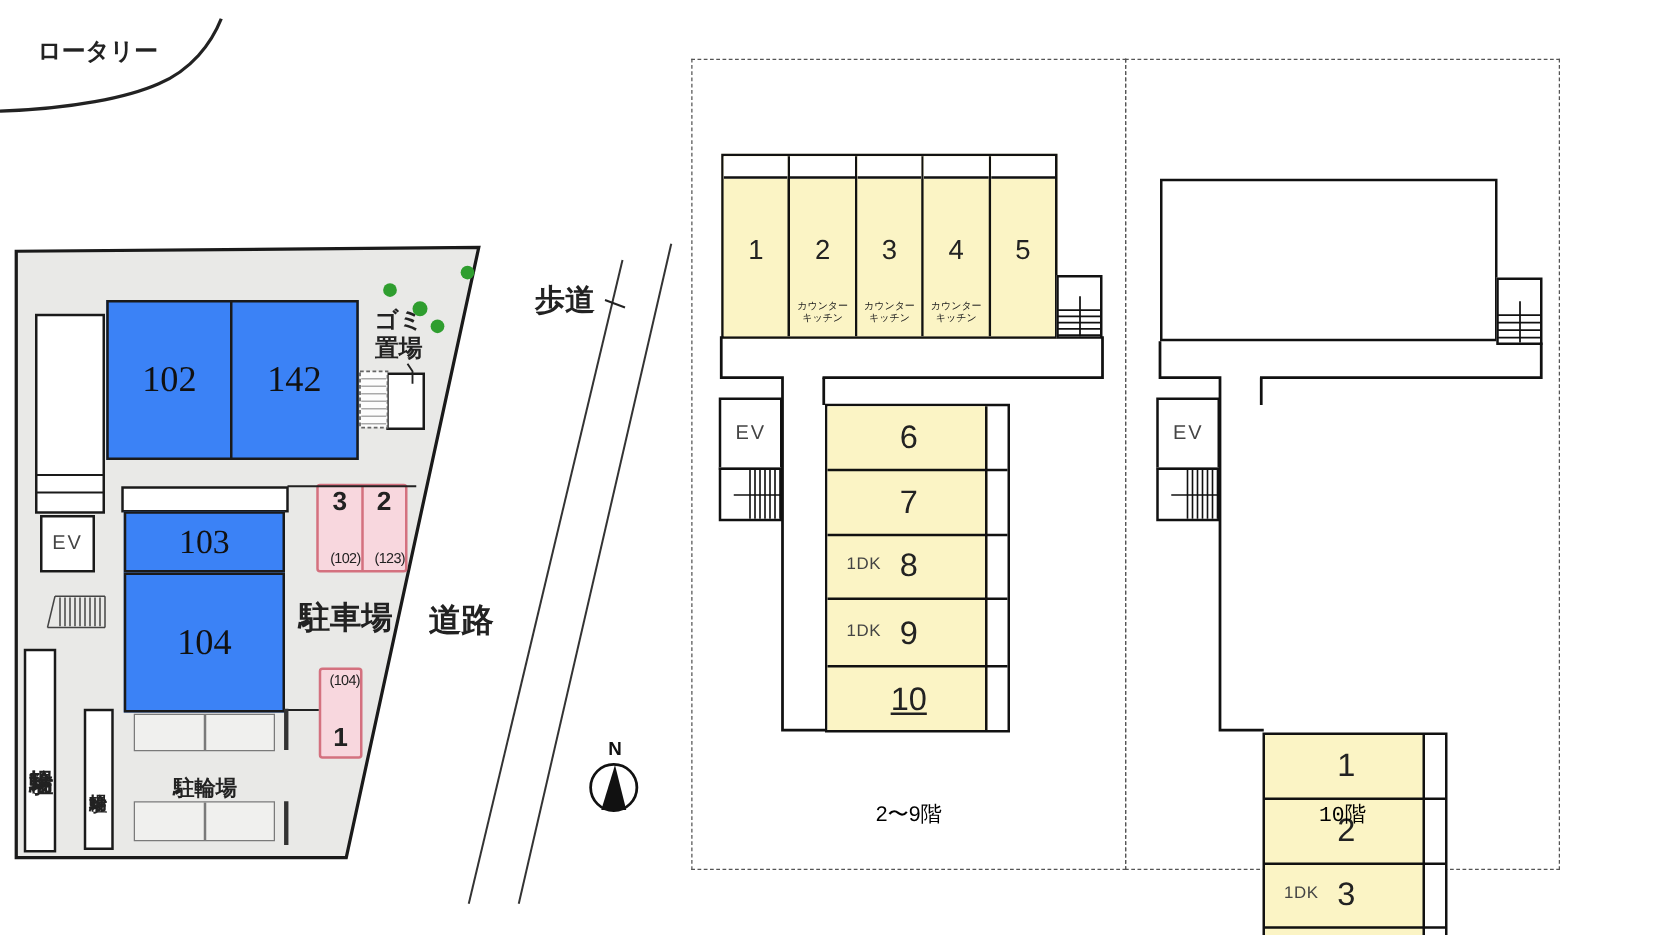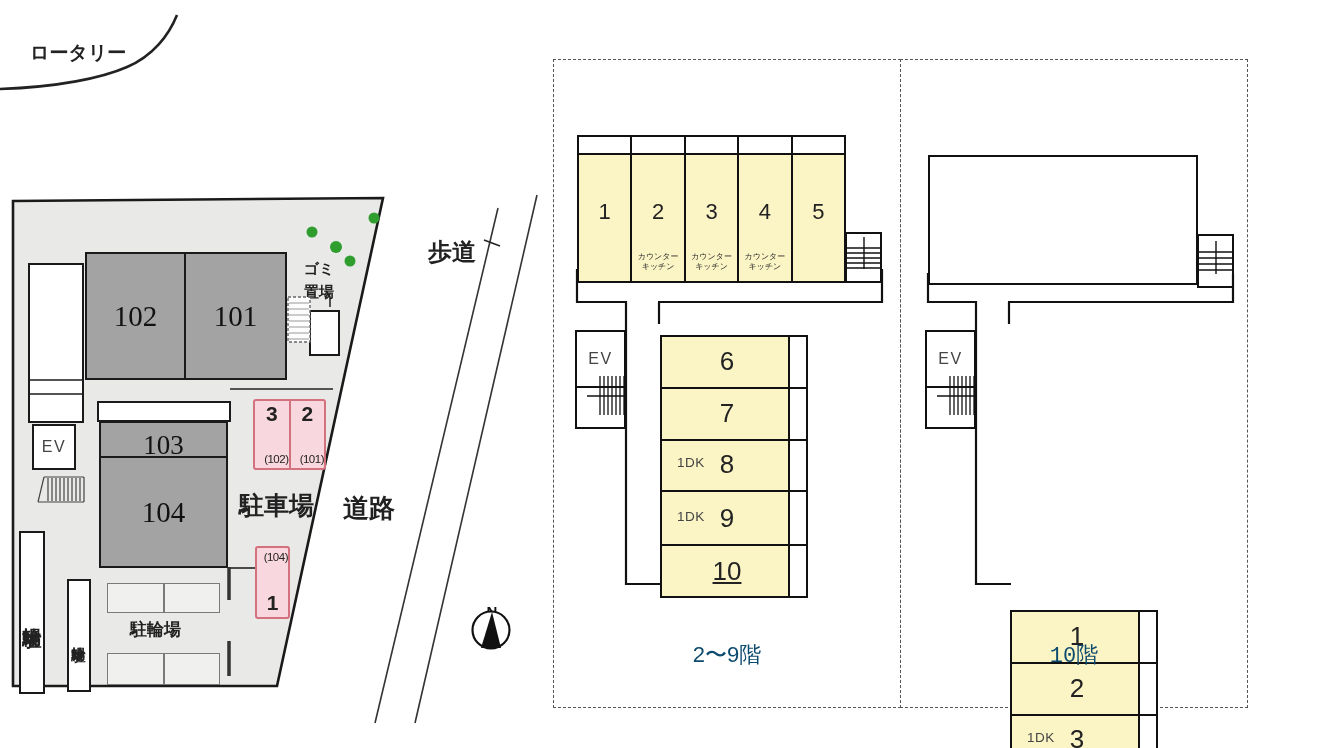--- a/index.html
+++ b/index.html
@@ -1,20 +1,20 @@
 <!DOCTYPE html>
 <html><head>
 <meta charset="utf-8">
 <style>
   html,body{margin:0;padding:0;background:#fff;}
   #stage{position:relative;width:1330px;height:748px;background:#fff;overflow:hidden;
          font-family:"Liberation Sans",sans-serif;color:#1a1a1a;}
-  .abs{position:absolute;box-sizing:border-box;margin-top:12px;}
+  .abs{position:absolute;box-sizing:border-box;}
   svg.layer{position:absolute;left:0;top:0;pointer-events:none;}
-  .room{background:#a3a3a3;border:2.5px solid #1a1a1a;display:flex;align-items:center;justify-content:center;}
+  .room{background:#3b82f6;border:2.5px solid #1a1a1a;display:flex;align-items:center;justify-content:center;}
   .serif-label{font-family:"Liberation Serif",serif;font-size:29px;color:#111;}
   .whitebox{background:#fff;border:2.2px solid #1a1a1a;}
   .pink{background:#f8d7de;border:2px solid #d4717f;border-radius:3px;}
   .pnum{font-weight:bold;font-size:21px;color:#222;text-align:center;}
   .psub{font-size:11.5px;color:#222;text-align:right;letter-spacing:-0.5px;}
   .boldcjk{font-weight:bold;color:#222;}
   .vtext{writing-mode:vertical-rl;text-orientation:upright;font-weight:bold;color:#222;
          display:flex;align-items:center;justify-content:center;height:100%;width:100%;}
   .rack{background:#f0f0ee;border:1.5px solid #7a7a7a;}
   .rack .div{position:absolute;top:0;bottom:0;width:1.5px;background:#7a7a7a;}
@@ -25,21 +25,21 @@
   .tcell{flex:1;position:relative;background:#fbf4c5;border-right:2px solid #111;}
   .tcell:last-child{border-right:none;}
   .tstrip{position:absolute;left:0;top:0;right:0;height:16px;background:#fff;border-bottom:2px solid #111;}
   .tnum{position:absolute;left:0;right:0;top:62px;text-align:center;font-size:22px;color:#222;}
   .tkitchen{position:absolute;left:0;right:0;bottom:9px;text-align:center;font-size:8px;line-height:10px;color:#222;}
   .stack{background:#fff;position:relative;}
   .stack .yellow{position:absolute;left:0;top:0;bottom:0;width:126px;background:#fbf4c5;border-right:2px solid #111;}
   .rowline{position:absolute;left:0;right:0;height:2px;background:#111;}
   .snum{position:absolute;width:40px;text-align:center;font-size:26px;color:#222;}
   .stype{position:absolute;width:42px;text-align:center;font-size:13.5px;color:#444;letter-spacing:0.5px;}
-  .caption{position:absolute;text-align:center;font-size:22px;color:#0c4a6e;}
+  .caption{position:absolute;text-align:center;font-size:17px;color:#000000;}
 </style>
 </head>
 <body>
 
 <div id="stage">
 
   <svg class="layer" width="1330" height="748">
     <path d="M 0,89 C 58,87 102,78 127,67 C 153,56 169,35 177,15" fill="none" stroke="#222" stroke-width="2.6"></path>
     <polygon points="13,201 383,198 277,686 13,686" fill="#e9e9e7" stroke="#1a1a1a" stroke-width="2.6"></polygon>
     <path d="M498,208 L375,723" fill="none" stroke="#333" stroke-width="1.6"></path>
@@ -48,28 +48,28 @@
 
   <div class="abs whitebox" style="left:28px;top:251px;width:56px;height:160px;"></div>
   <div class="abs whitebox" style="left:32px;top:412px;width:44px;height:46px;border-width:2.5px;">
     <div class="ev-label">EV</div>
   </div>
 
   <div class="abs room" style="left:85px;top:240px;width:101px;height:128px;">
     <span class="serif-label">102</span>
   </div>
   <div class="abs room" style="left:184px;top:240px;width:103px;height:128px;">
-    <span class="serif-label">101</span>
+    <span class="serif-label">142</span>
   </div>
 
   <div class="abs whitebox" style="left:97px;top:389px;width:134px;height:21px;border-width:2px;"></div>
   <div class="abs room" style="left:99px;top:409px;width:129px;height:49px;">
     <span class="serif-label" style="font-size:27px;">103</span>
   </div>
-  <div class="abs room" style="left:99px;top:444px;width:129px;height:112px;">
+  <div class="abs room" style="left:99px;top:458px;width:129px;height:112px;">
     <span class="serif-label">104</span>
   </div>
 
   <div class="abs whitebox" style="left:309px;top:298px;width:31px;height:46px;"></div>
 
   <div class="abs rack" style="left:107px;top:571px;width:113px;height:30px;">
     <div class="div" style="left:55px;"></div>
   </div>
   <div class="abs rack" style="left:107px;top:641px;width:113px;height:32px;">
     <div class="div" style="left:55px;"></div>
@@ -82,34 +82,34 @@
     <div class="vtext" style="font-size:14px;">駐輪場</div>
   </div>
 
   <div class="abs pink" style="left:253px;top:387px;width:73px;height:71px;display:flex;">
     <div style="flex:1;display:flex;flex-direction:column;justify-content:space-between;padding:1px 0 3px 0;">
       <div class="pnum">3</div>
       <div class="psub">(102)</div>
     </div>
     <div style="flex:1;display:flex;flex-direction:column;justify-content:space-between;padding:1px 0 3px 0;border-left:2px solid #d4717f;">
       <div class="pnum">2</div>
-      <div class="psub">(101)</div>
+      <div class="psub">(123)</div>
     </div>
   </div>
   <div class="abs pink" style="left:255px;top:534px;width:35px;height:73px;display:flex;flex-direction:column;justify-content:space-between;padding:3px 0 2px 0;">
     <div class="psub">(104)</div>
     <div class="pnum">1</div>
   </div>
 
   <div class="abs boldcjk" style="left:30px;top:28px;font-size:19px;">ロータリー</div>
   <div class="abs boldcjk" style="left:428px;top:224px;font-size:24px;">歩道</div>
   <div class="abs boldcjk" style="left:343px;top:479px;font-size:26px;">道路</div>
   <div class="abs boldcjk" style="left:239px;top:477px;font-size:25px;">駐車場</div>
-  <div class="abs boldcjk" style="left:130px;top:606px;width:68px;font-size:17px;">駐輪場</div>
-  <div class="abs boldcjk" style="left:291px;top:245px;width:56px;text-align:center;font-size:15px;line-height:23px;">
+  <div class="abs boldcjk" style="left:130px;top:619px;width:68px;text-align:center;font-size:17px;">駐輪場</div>
+  <div class="abs boldcjk" style="left:291px;top:245px;width:56px;text-align:center;font-size:19px;line-height:23px;">
     <span style="display:block;">ゴミ</span>
     <span style="display:block;">置場</span>
   </div>
   <div class="abs" style="left:479px;top:591px;width:26px;text-align:center;font-weight:bold;font-size:15px;color:#111;">N</div>
 
   <div class="abs panel" style="left:553px;top:47px;width:348px;height:649px;"></div>
   <div class="abs panel" style="left:900px;top:47px;width:348px;height:649px;"></div>
 
   <div class="abs ubox" style="left:577px;top:123px;width:269px;height:148px;background:#fbf4c5;">
     <div class="topcells">

